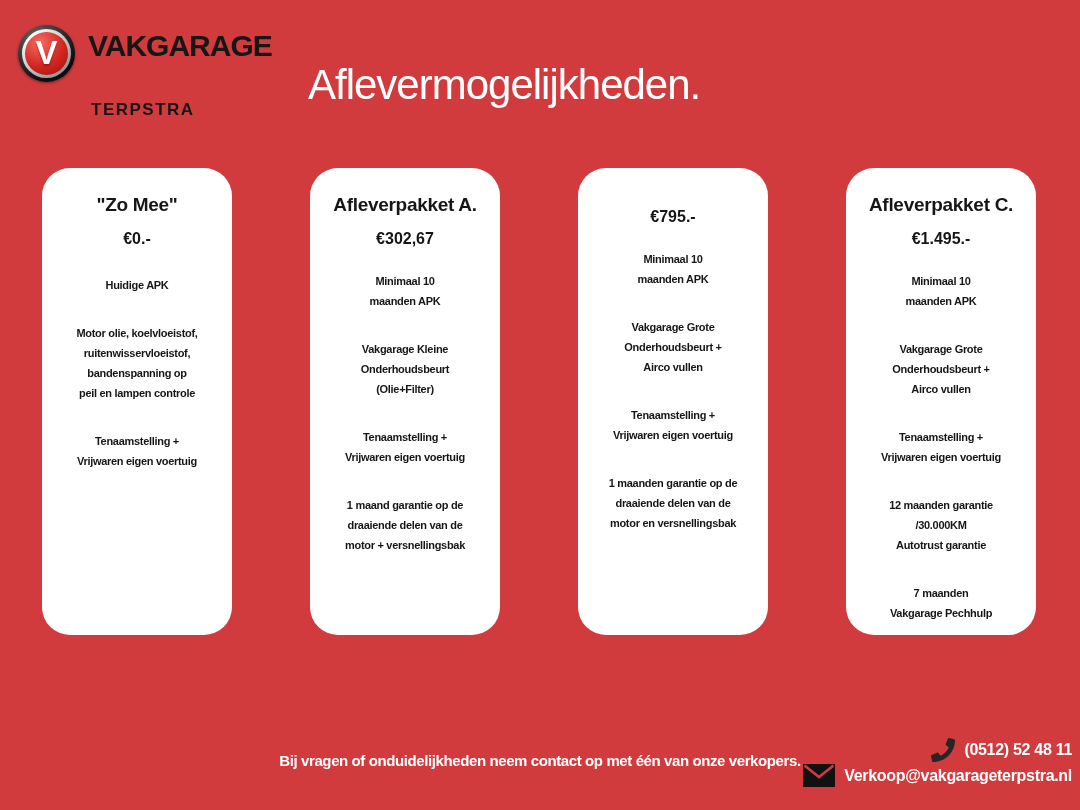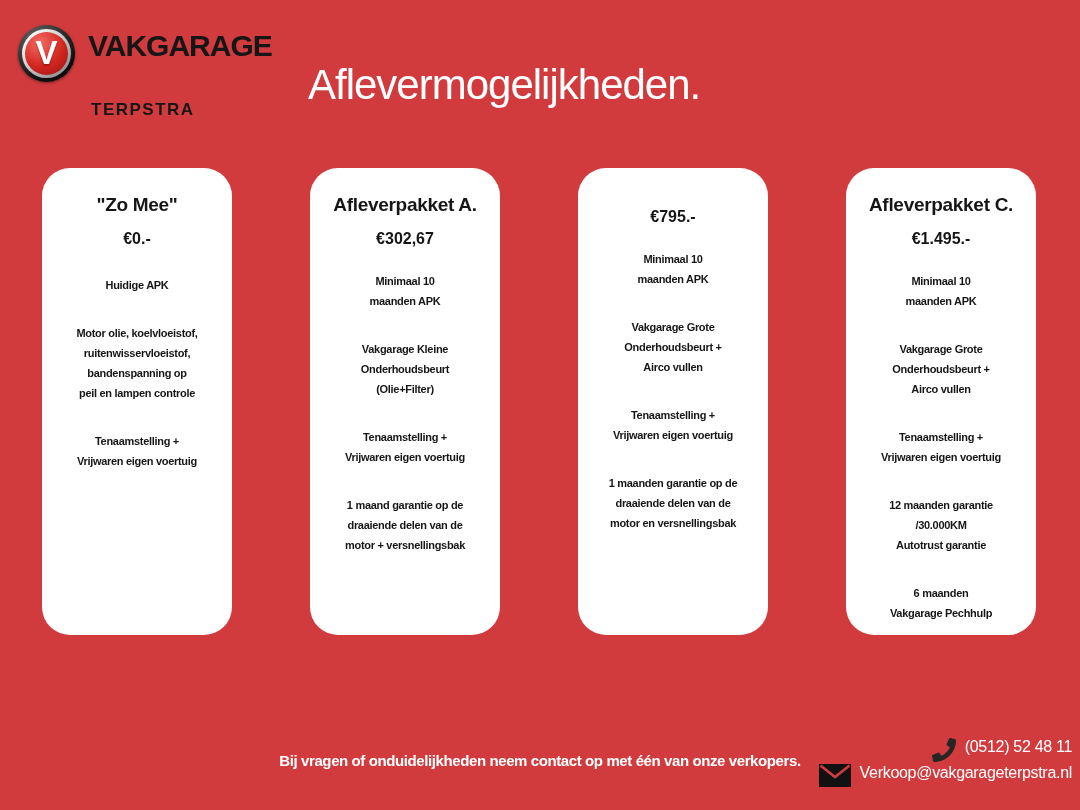--- a/index.html
+++ b/index.html
@@ -68,22 +68,22 @@
   
   .footer-note{
     position:absolute;left:0;right:0;top:736px;text-align:center;
     color:var(--light);font-size:15px;font-weight:bold;letter-spacing:-0.4px;margin-top:16px;
   }
   .contact{
     position:absolute;right:8px;top:738px;
     display:flex;flex-direction:column;align-items:flex-end;gap:2px;
   }
   .contact-row{
-    display:flex;gap:9px;
-    color:var(--light);font-size:16px;font-weight:normal;letter-spacing:-0.3px;
+    display:flex;align-items:center;gap:9px;
+    color:var(--light);font-size:16px;font-weight:bold;letter-spacing:-0.3px;
   }
   .phone-icon svg{width:24px;height:24px;display:block;}
   .envelope-icon svg{width:32px;height:23px;display:block;}
 </style>
 </head>
 <body>
 
 <div class="badge">
   <div class="badge-ring"></div>
   <div class="badge-core">
@@ -150,21 +150,21 @@
       <p class="feature">Minimaal 10
 maanden APK</p>
       <p class="feature">Vakgarage Grote
 Onderhoudsbeurt +
 Airco vullen</p>
       <p class="feature">Tenaamstelling +
 Vrijwaren eigen voertuig</p>
       <p class="feature">12 maanden garantie
 /30.000KM
 Autotrust garantie</p>
-      <p class="feature">6 maanden
+      <p class="feature">7 maanden
 Vakgarage Pechhulp</p>
     </div>
   </div>
 
 </div>
 
 <div class="footer-note">Bij vragen of onduidelijkheden neem contact op met één van onze verkopers.</div>
 
 <div class="contact">
   <div class="contact-row">

